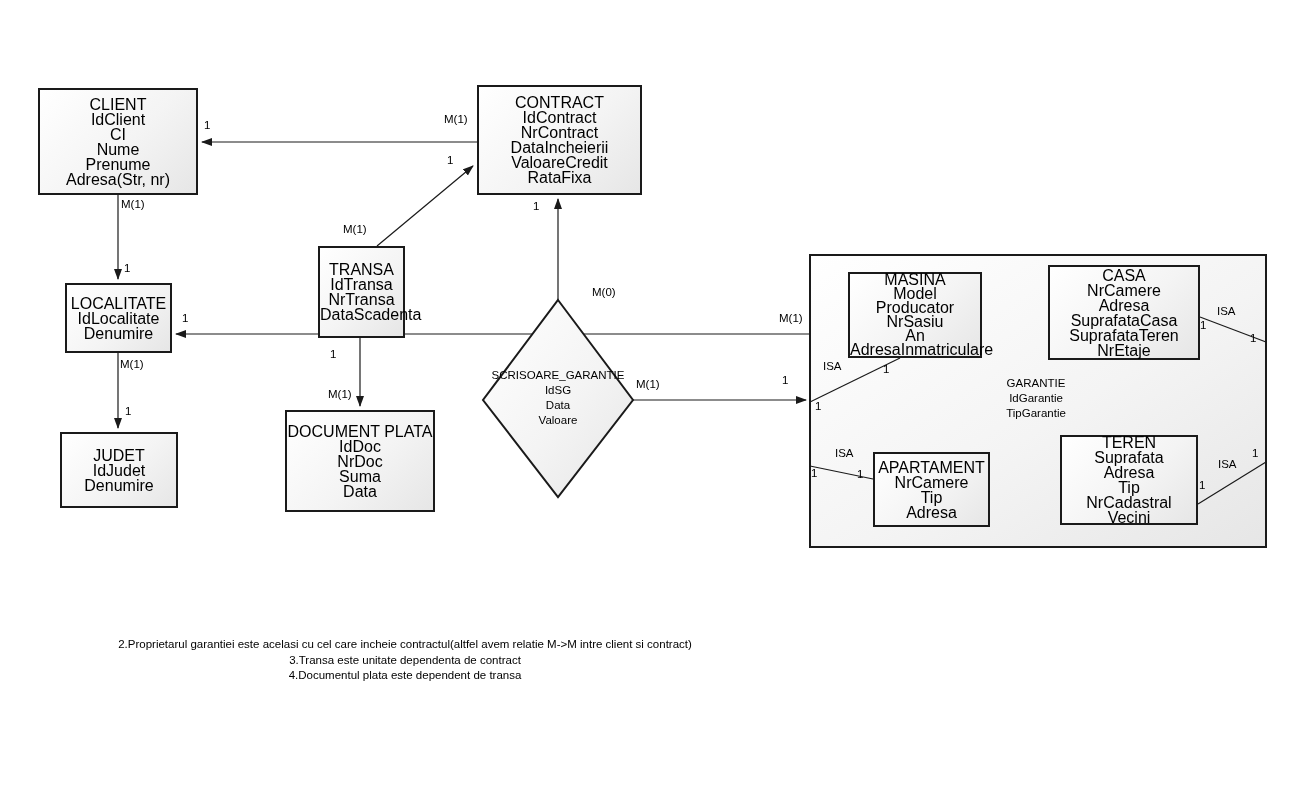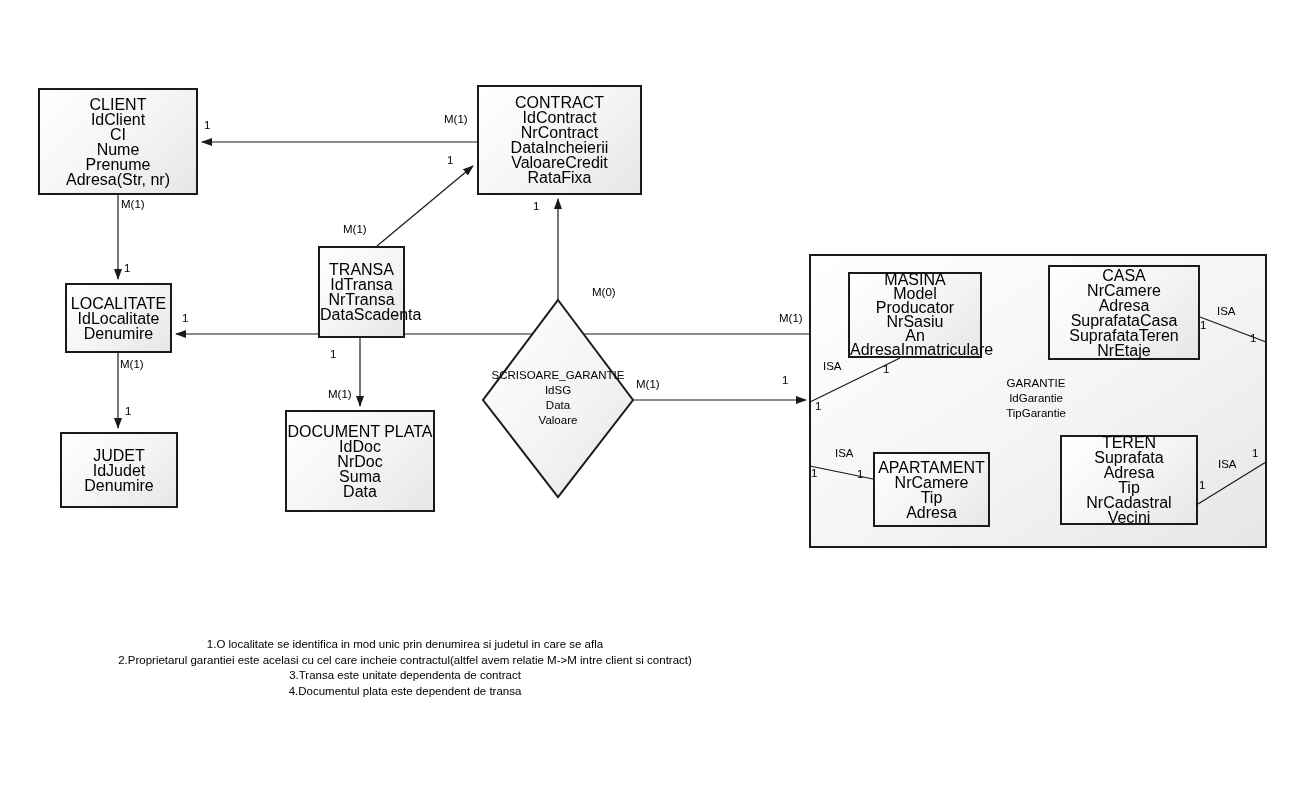--- a/index.html
+++ b/index.html
@@ -167,19 +167,18 @@
   <span class="card-label" style="left:811px;top:467px;">1</span>
   <span class="card-label" style="left:857px;top:468px;">1</span>
   <span class="card-label" style="left:1217px;top:305px;">ISA</span>
   <span class="card-label" style="left:1200px;top:319px;">1</span>
   <span class="card-label" style="left:1250px;top:332px;">1</span>
   <span class="card-label" style="left:1252px;top:447px;">1</span>
   <span class="card-label" style="left:1218px;top:458px;">ISA</span>
   <span class="card-label" style="left:1199px;top:479px;">1</span>
 
   <div class="restrict">
-    <div>1.O localitate se identifica in mod unic prin denumirea si judetul in care se afla</div>
     <div>2.Proprietarul garantiei este acelasi cu cel care incheie contractul(altfel avem relatie M-&gt;M intre client si contract)</div>
     <div>3.Transa este unitate dependenta de contract</div>
     <div>4.Documentul plata este dependent de transa</div>
   </div>
 
 </div>
 
 </body></html>

